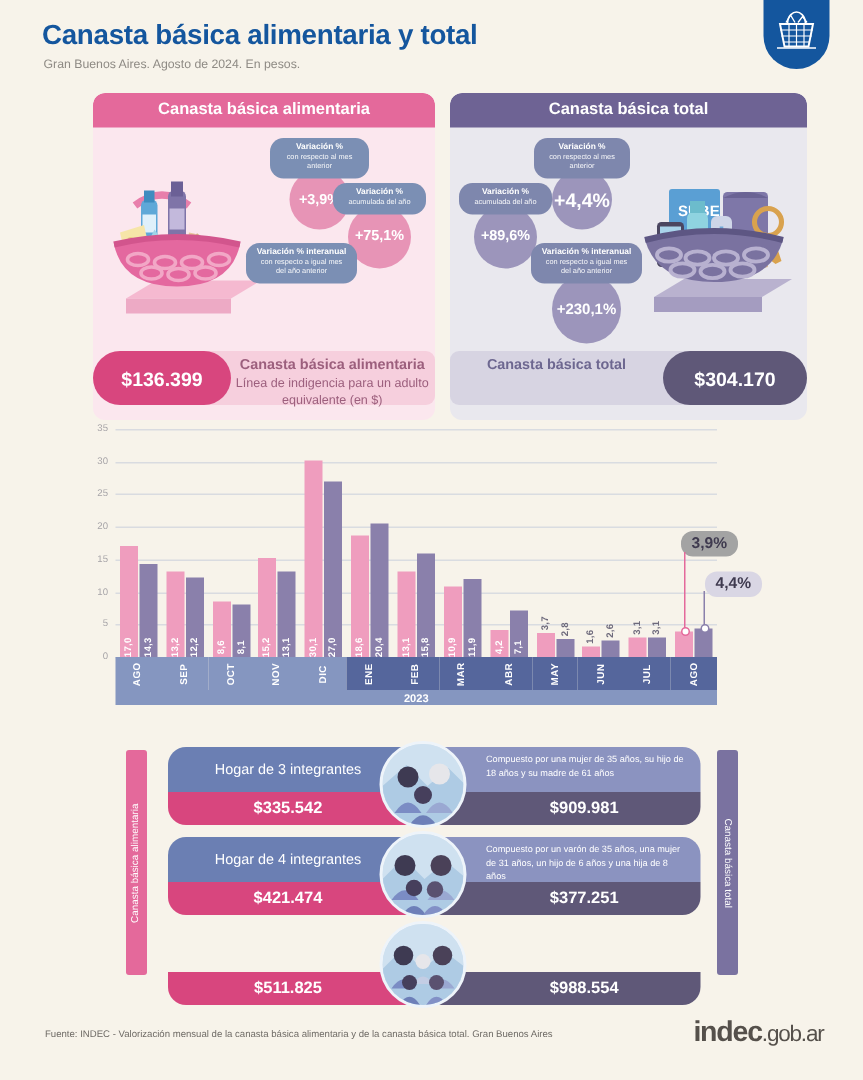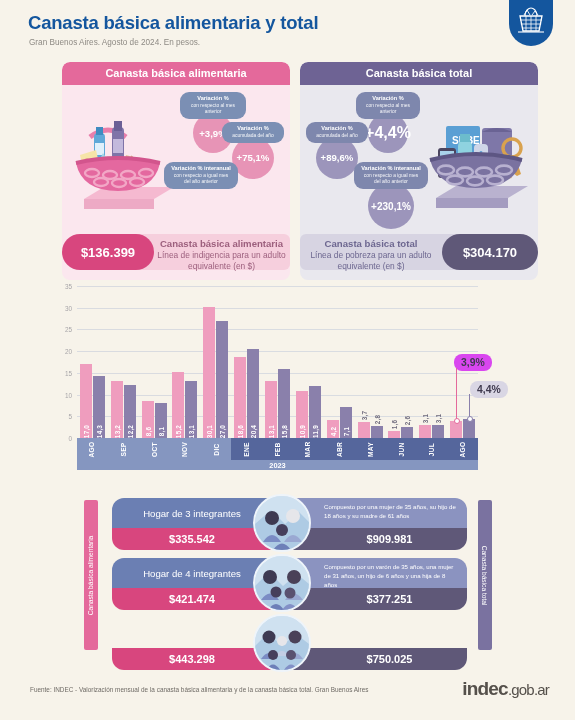--- a/index.html
+++ b/index.html
@@ -112,21 +112,21 @@
   .year-cell { position: relative; color: #fff; font-size: 7.4px; font-weight: bold;
                display: flex; align-items: center; justify-content: center; }
   .band23 { background: #8596c0; }
   .band24 { background: #55669c; }
 
   
   .callout {
     position: absolute; border-radius: 8px; padding: 3px 7px;
     font-size: 10.4px; font-weight: bold; color: #3f3a4f;
   }
-  .callout.pink { background: #d946ef; }
+  .callout.pink { background: #a3a3a3; }
   .callout.purp { background: #d9d6e4; }
   .stem { position: absolute; width: 1px; }
   .dot { position: absolute; width: 6px; height: 6px; border-radius: 50%; background: #fff; }
 
   
   .hh { position: absolute; left: 112px; width: 355px; height: 52px; }
   .hh-top {
     position: absolute; left: 0; top: 0; width: 355px; height: 30px;
     border-radius: 12px 12px 0 0; display: flex;
   }
@@ -296,21 +296,21 @@
         </g>
         <path d="M14 58 q46 -12 92 0" fill="none" stroke="#5d5683" stroke-width="4"></path>
       </svg>
     </div>
 
     <div class="bub pu" style="left:56px; top:30px; width:64px;">
       <div class="bub-tag">
         <span class="t1">Variación %</span>
         <span class="t2">con respecto al mes anterior</span>
       </div>
-      <div class="circ" style="width:40px;height:40px;font-size:16px;margin:-6px auto 0;">+4,4%</div>
+      <div class="circ" style="width:40px;height:40px;font-size:13px;margin:-6px auto 0;">+4,4%</div>
     </div>
 
     <div class="bub pu" style="left:6px; top:60px; width:62px;">
       <div class="bub-tag">
         <span class="t1">Variación %</span>
         <span class="t2">acumulada del año</span>
       </div>
       <div class="circ" style="width:42px;height:42px;font-size:9.6px;margin:-6px auto 0;">+89,6%</div>
     </div>
 
@@ -319,21 +319,20 @@
         <span class="t1">Variación % interanual</span>
         <span class="t2">con respecto a igual mes del año anterior</span>
       </div>
       <div class="circ" style="width:46px;height:46px;font-size:10px;margin:-6px auto 0;">+230,1%</div>
     </div>
 
     <div class="strip" style="left:0; width:238px;">
       <div style="position:absolute;left:0;right:26px;top:0;height:36px;background:#d7d4e2;border-radius:6px;"></div>
       <div class="strip-txt" style="position:absolute;left:4px;right:100px;top:4px;color:#6d6790;">
         <b>Canasta básica total</b>
-        <span>Línea de pobreza para un adulto equivalente (en $)</span>
       </div>
       <div class="strip-amt" style="position:absolute;right:0;width:96px;background:#5f5878;">$304.170</div>
     </div>
   </div>
 
   <div class="chart">
     <div class="plot">
       <div id="gridlines">
           <div class="gridline" style="top: 152px;">
             <div class="ytick">0</div>
@@ -561,22 +560,22 @@
         <circle cx="21" cy="36" r="5.5" fill="#463f5c"></circle>
         <path d="M13 54 q8 -12 16 0 z" fill="#6d7fb8"></path>
         <circle cx="35" cy="37" r="5.5" fill="#5a5170"></circle>
         <path d="M27 54 q8 -12 16 0 z" fill="#8290c6"></path>
       </svg>
     </div>
   </div>
 
   <div class="hh" style="top:618px;">
     <div class="hh-bot">
-      <div class="hh-cba">$443.298</div>
-      <div class="hh-cbt">$750.025</div>
+      <div class="hh-cba">$511.825</div>
+      <div class="hh-cbt">$988.554</div>
     </div>
     <div class="hh-avatar">
       <svg width="54" height="54" viewBox="0 0 54 54">
         <rect width="54" height="54" fill="#cfe1f0"></rect>
         <path d="M0 30 L13 17 L27 30 L41 18 L54 28 V54 H0 Z" fill="#aecbe4"></path>
         <circle cx="14" cy="21" r="6.5" fill="#3e3a52"></circle>
         <path d="M6 43 q8 -12 16 0 z" fill="#7b8cc4"></path>
         <circle cx="40" cy="21" r="6.5" fill="#4a4158"></circle>
         <path d="M32 43 q8 -12 16 0 z" fill="#9aa8d2"></path>
         <circle cx="27" cy="25" r="5" fill="#e6e6ea"></circle>

